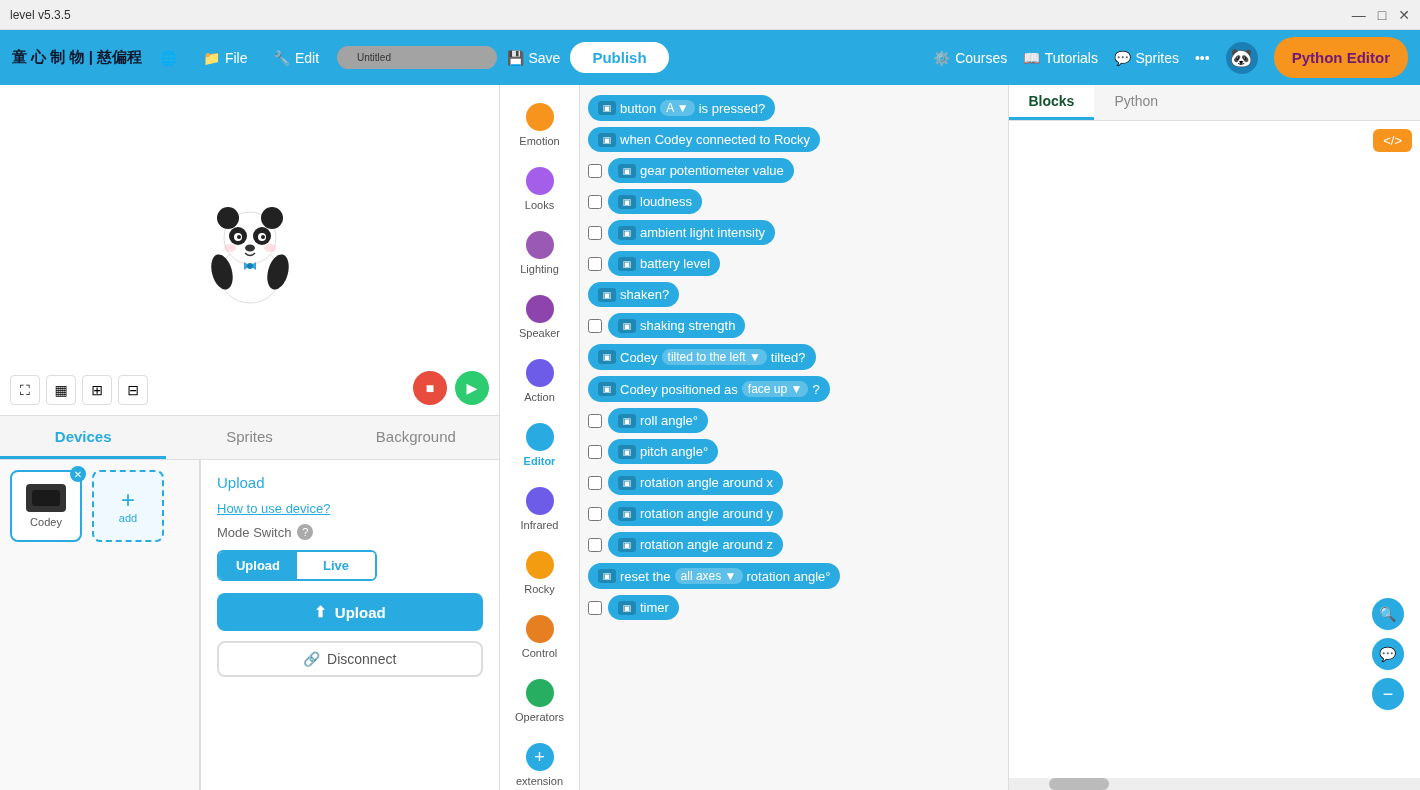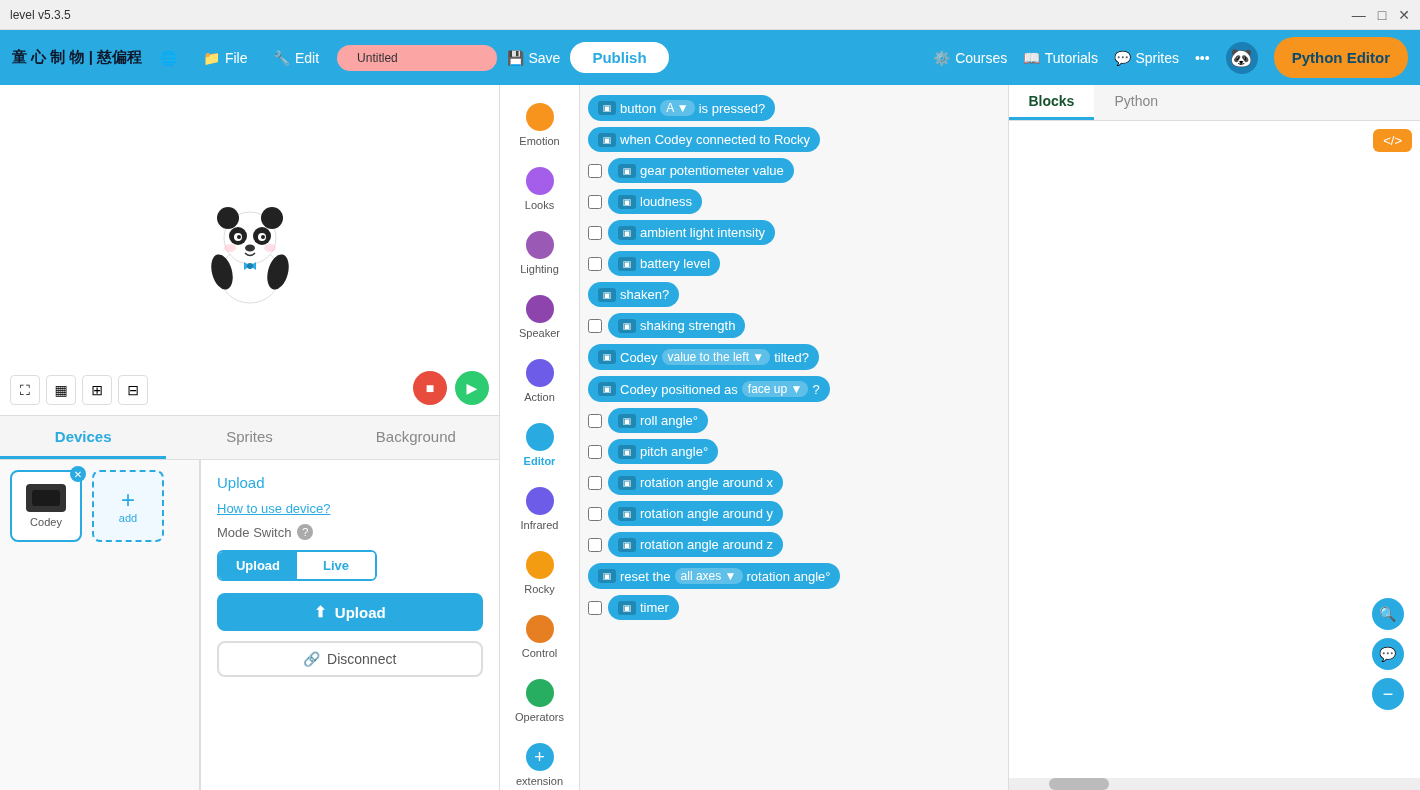--- a/index.html
+++ b/index.html
@@ -43,25 +43,25 @@
       background: none;
       border: none;
       font-size: 14px;
       cursor: pointer;
       padding: 4px 8px;
       display: flex;
       align-items: center;
       gap: 4px;
     }
     .project-name-input {
-      background: #fca5a5;
+      background: #a3a3a3;
       border: none;
       border-radius: 20px;
       padding: 6px 20px;
-      font-size: 12px;
+      font-size: 10px;
       color: #333;
       width: 160px;
     }
     .save-btn {
       background: none;
       border: none;
       color: white;
       font-size: 14px;
       cursor: pointer;
       display: flex;
@@ -89,21 +89,21 @@
       background: none;
       border: none;
       font-size: 14px;
       cursor: pointer;
       display: flex;
       align-items: center;
       gap: 4px;
     }
     .python-editor-btn {
       background: #f7941d;
-      color: #0c4a6e;
+      color: #701a75;
       border: none;
       border-radius: 20px;
       padding: 12px 18px;
       font-size: 15px;
       font-weight: bold;
       cursor: pointer;
     }
     .avatar {
       width: 32px;
       height: 32px;
@@ -771,21 +771,21 @@
         <div class="block block-sensing"><span class="block-icon">▣</span> battery level</div>
       </div>
       <div class="block-row">
         <div class="block block-sensing" style="background:#29abe2;"><span class="block-icon">▣</span> shaken?</div>
       </div>
       <div class="block-row">
         <input type="checkbox" class="block-checkbox" style="">
         <div class="block block-sensing"><span class="block-icon">▣</span> shaking strength</div>
       </div>
       <div class="block-row">
-        <div class="block block-sensing" style="background:#29abe2;"><span class="block-icon">▣</span> Codey <span class="block-dropdown">value to the left ▼</span> tilted?</div>
+        <div class="block block-sensing" style="background:#29abe2;"><span class="block-icon">▣</span> Codey <span class="block-dropdown">tilted to the left ▼</span> tilted?</div>
       </div>
       <div class="block-row">
         <div class="block block-sensing" style="background:#29abe2;"><span class="block-icon">▣</span> Codey positioned as <span class="block-dropdown">face up ▼</span> ?</div>
       </div>
       <div class="block-row">
         <input type="checkbox" class="block-checkbox" style="">
         <div class="block block-sensing"><span class="block-icon">▣</span> roll angle°</div>
       </div>
       <div class="block-row">
         <input type="checkbox" class="block-checkbox" style="">

